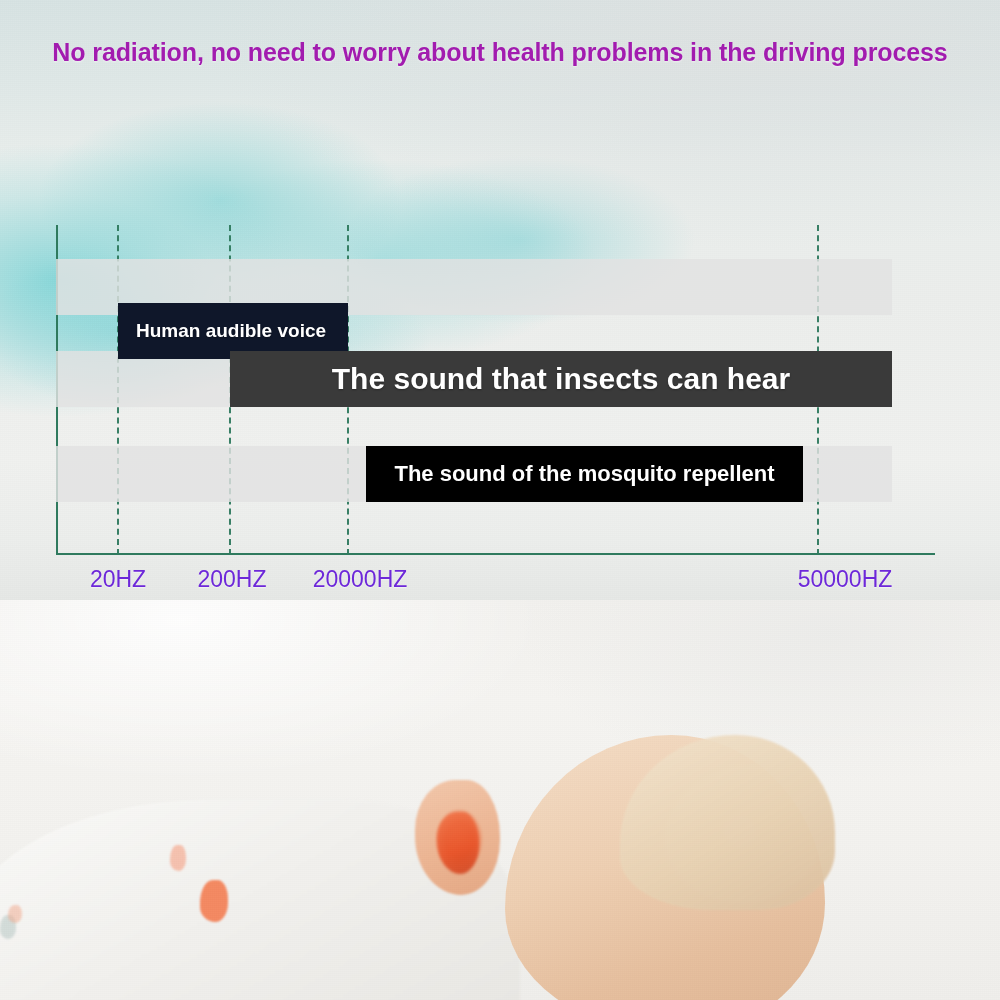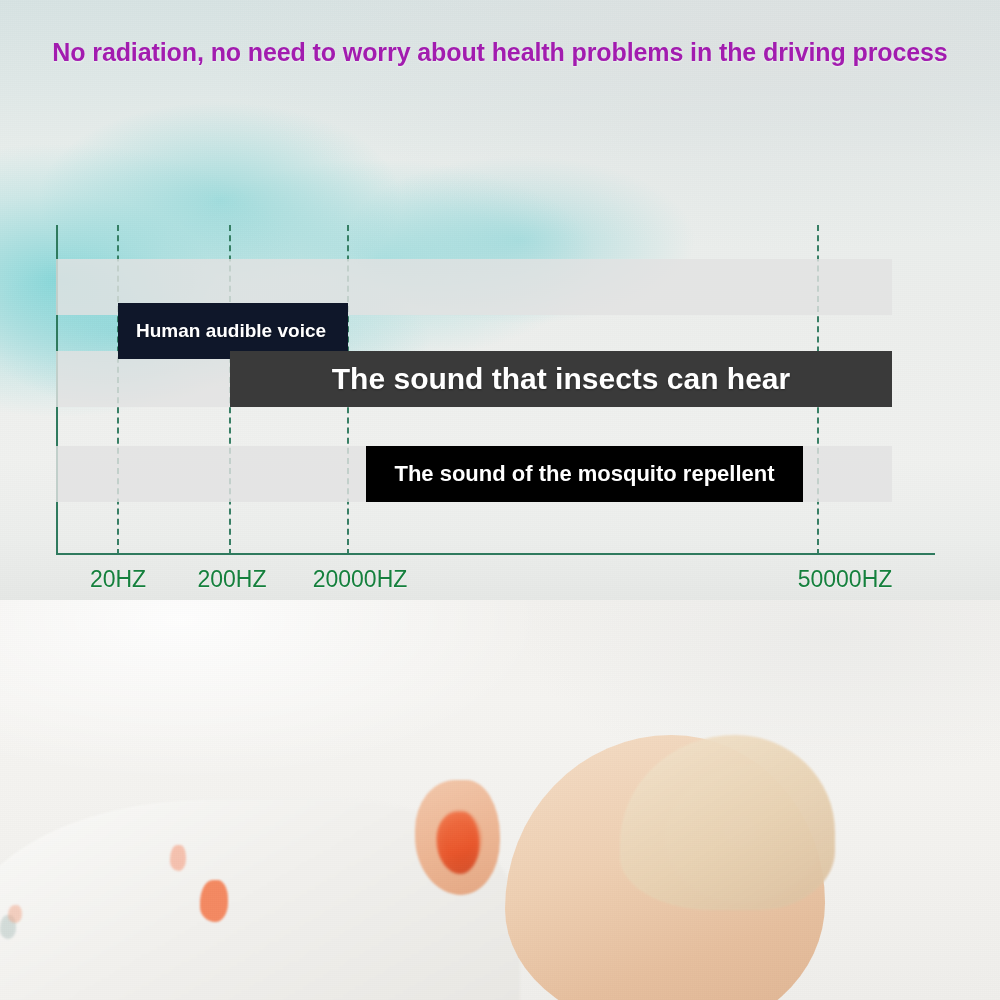--- a/index.html
+++ b/index.html
@@ -119,21 +119,21 @@
     color:#ffffff;font-weight:700;white-space:nowrap;
     text-shadow:0 1px 2px rgba(0,0,0,.35);
   }
   #bar1{background:#8a8a8a;}
   #bar1 .bar-label{font-size:19px;padding-left:18px;}
   #bar2{background:#3a3a3a;justify-content:center;}
   #bar2 .bar-label{font-size:30px;}
   #bar3{background:#1a6b5c;justify-content:center;}
   #bar3 .bar-label{font-size:22px;}
   .tick{
-    position:absolute;top:566px;font-size:23px;color:#15803d;
+    position:absolute;top:566px;font-size:23px;color:#6d28d9;
     transform:translateX(-50%);white-space:nowrap;
     text-shadow:0 1px 1px rgba(255,255,255,.5);
   }
 </style>
 </head>
 <body>
 
 <div id="photo"></div>
 <div id="photoLower"></div>
 <div id="body"></div>

